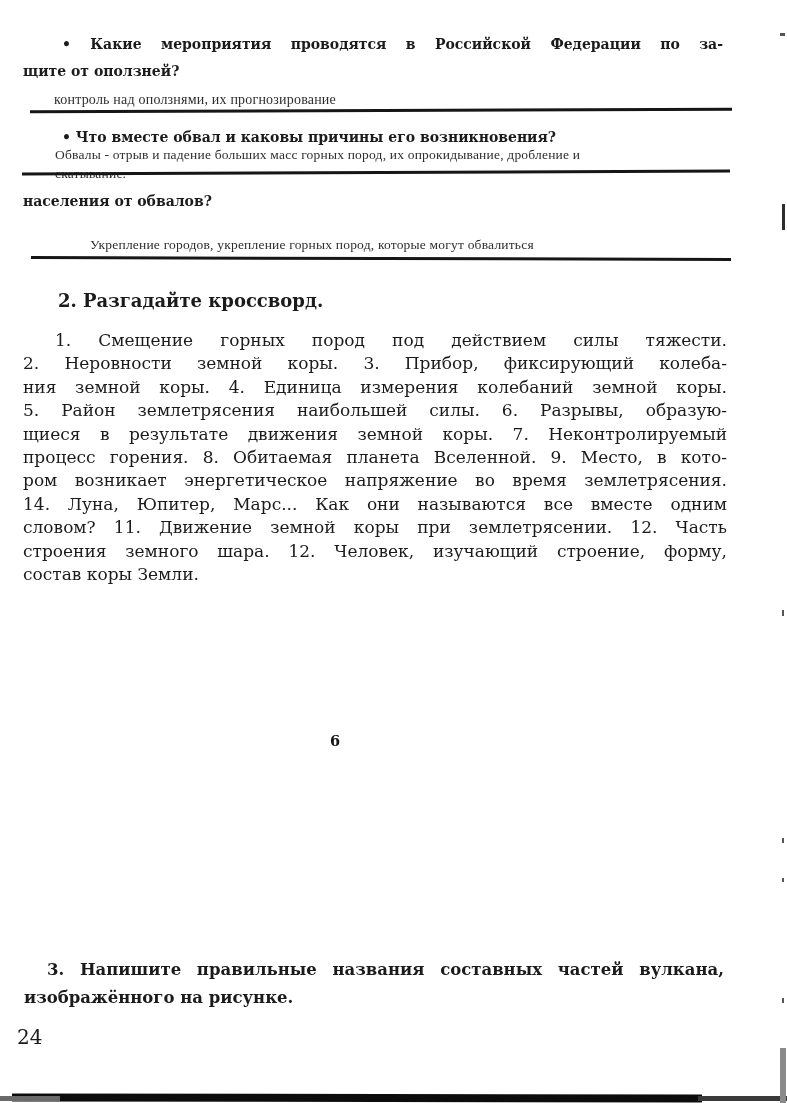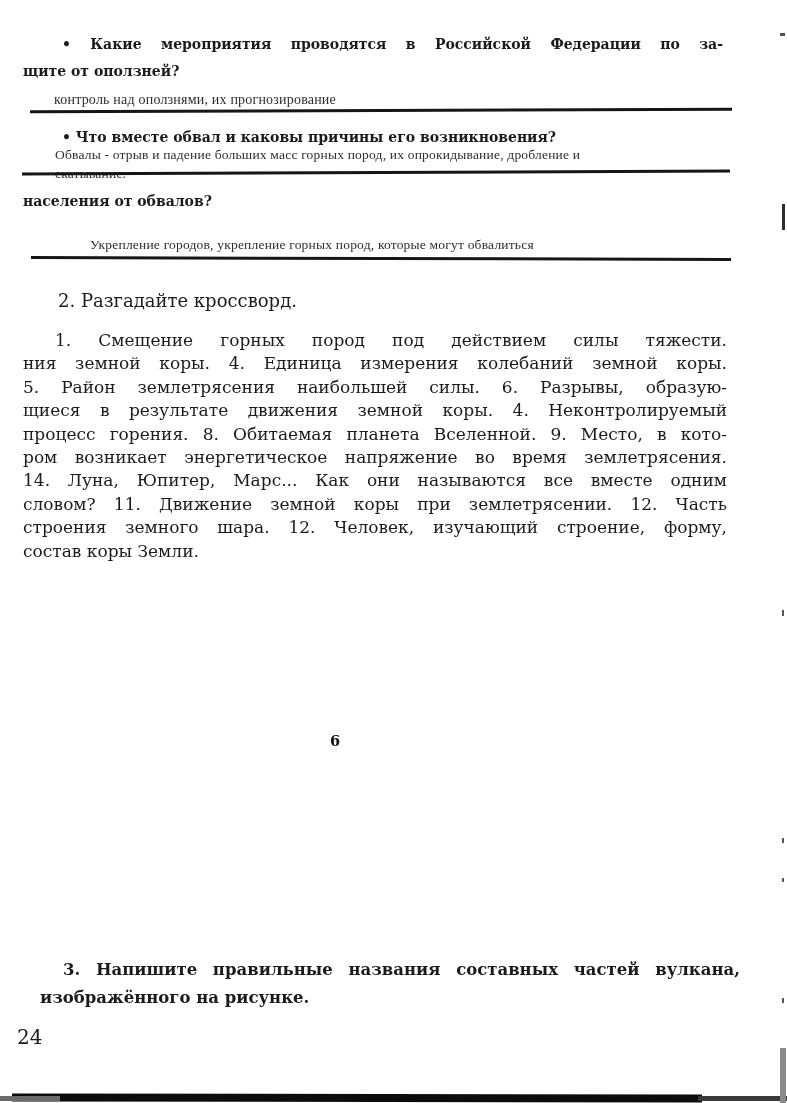--- a/index.html
+++ b/index.html
@@ -7,22 +7,22 @@
     width:787px;height:1103px;position:relative;background:#ffffff;
     font-family:"DejaVu Serif",serif;color:#1b1b1b;overflow:hidden;
   }
   .abs{position:absolute;}
   
   .qblock{position:absolute;width:700px;font-weight:bold;font-size:14px;line-height:27px;}
   .qblock .tline{white-space:normal;}
   
   .clues{position:absolute;left:23px;top:329px;width:704px;font-size:17px;line-height:23.4px;font-weight:normal;}
   
-  .h2{position:absolute;left:58px;top:290px;font-weight:normal;font-size:18px;}
-  .h3{position:absolute;left:24px;top:956px;width:700px;font-weight:bold;font-size:16.5px;line-height:27.5px;margin-left:16px;}
+  .h2{position:absolute;left:58px;top:290px;font-weight:bold;font-size:18px;}
+  .h3{position:absolute;left:24px;top:956px;width:700px;font-weight:bold;font-size:16.5px;line-height:27.5px;}
   .just{text-align:justify;text-align-last:justify;}
   
   .hand{font-family:Liberation Serif, serif;color:#2e2e2e;letter-spacing:.2px;}
   .a1{position:absolute;left:54px;top:92px;font-size:14px;}
   .a2{position:absolute;left:24px;top:146px;width:700px;font-size:13.5px;line-height:18.5px;font-weight:normal;margin-left:31px;}
   .a3{position:absolute;left:54px;top:237px;font-size:13.5px;margin-left:36px;}
   
   .rule{position:absolute;height:2.6px;background:#161616;}
   .rule1{left:30px;top:109px;width:702px;transform:rotate(-.2deg);}
   .rule2{left:22px;top:171px;width:708px;transform:rotate(-.25deg);}
@@ -66,23 +66,24 @@
 
 <div class="qblock" style="left:23px;top:188px;">
     <div class="tline">населения от обвалов?</div>
   </div>
 <div class="a3 hand">Укрепление городов, укрепление горных пород, которые могут обвалиться</div>
 <div class="rule rule3"></div>
 
 <div class="h2">2. Разгадайте кроссворд.</div>
 <div class="clues">
     <div class="tline just" style="padding-left: 32px;">1. Смещение горных пород под действием силы тяжести.</div>
+    <div class="tline just">2. Неровности земной коры. 3. Прибор, фиксирующий колеба-</div>
     <div class="tline just">ния земной коры. 4. Единица измерения колебаний земной коры.</div>
     <div class="tline just">5. Район землетрясения наибольшей силы. 6. Разрывы, образую-</div>
-    <div class="tline just">щиеся в результате движения земной коры. 4. Неконтролируемый</div>
+    <div class="tline just">щиеся в результате движения земной коры. 7. Неконтролируемый</div>
     <div class="tline just">процесс горения. 8. Обитаемая планета Вселенной. 9. Место, в кото-</div>
     <div class="tline just">ром возникает энергетическое напряжение во время землетрясения.</div>
     <div class="tline just">14. Луна, Юпитер, Марс... Как они называются все вместе одним</div>
     <div class="tline just">словом? 11. Движение земной коры при землетрясении. 12. Часть</div>
     <div class="tline just">строения земного шара. 12. Человек, изучающий строение, форму,</div>
     <div class="tline">состав коры Земли.</div>
   </div>
 
 <div class="cw">
     <div class="cw-num-out" style="left: 134px; top: 117px;">6</div>

